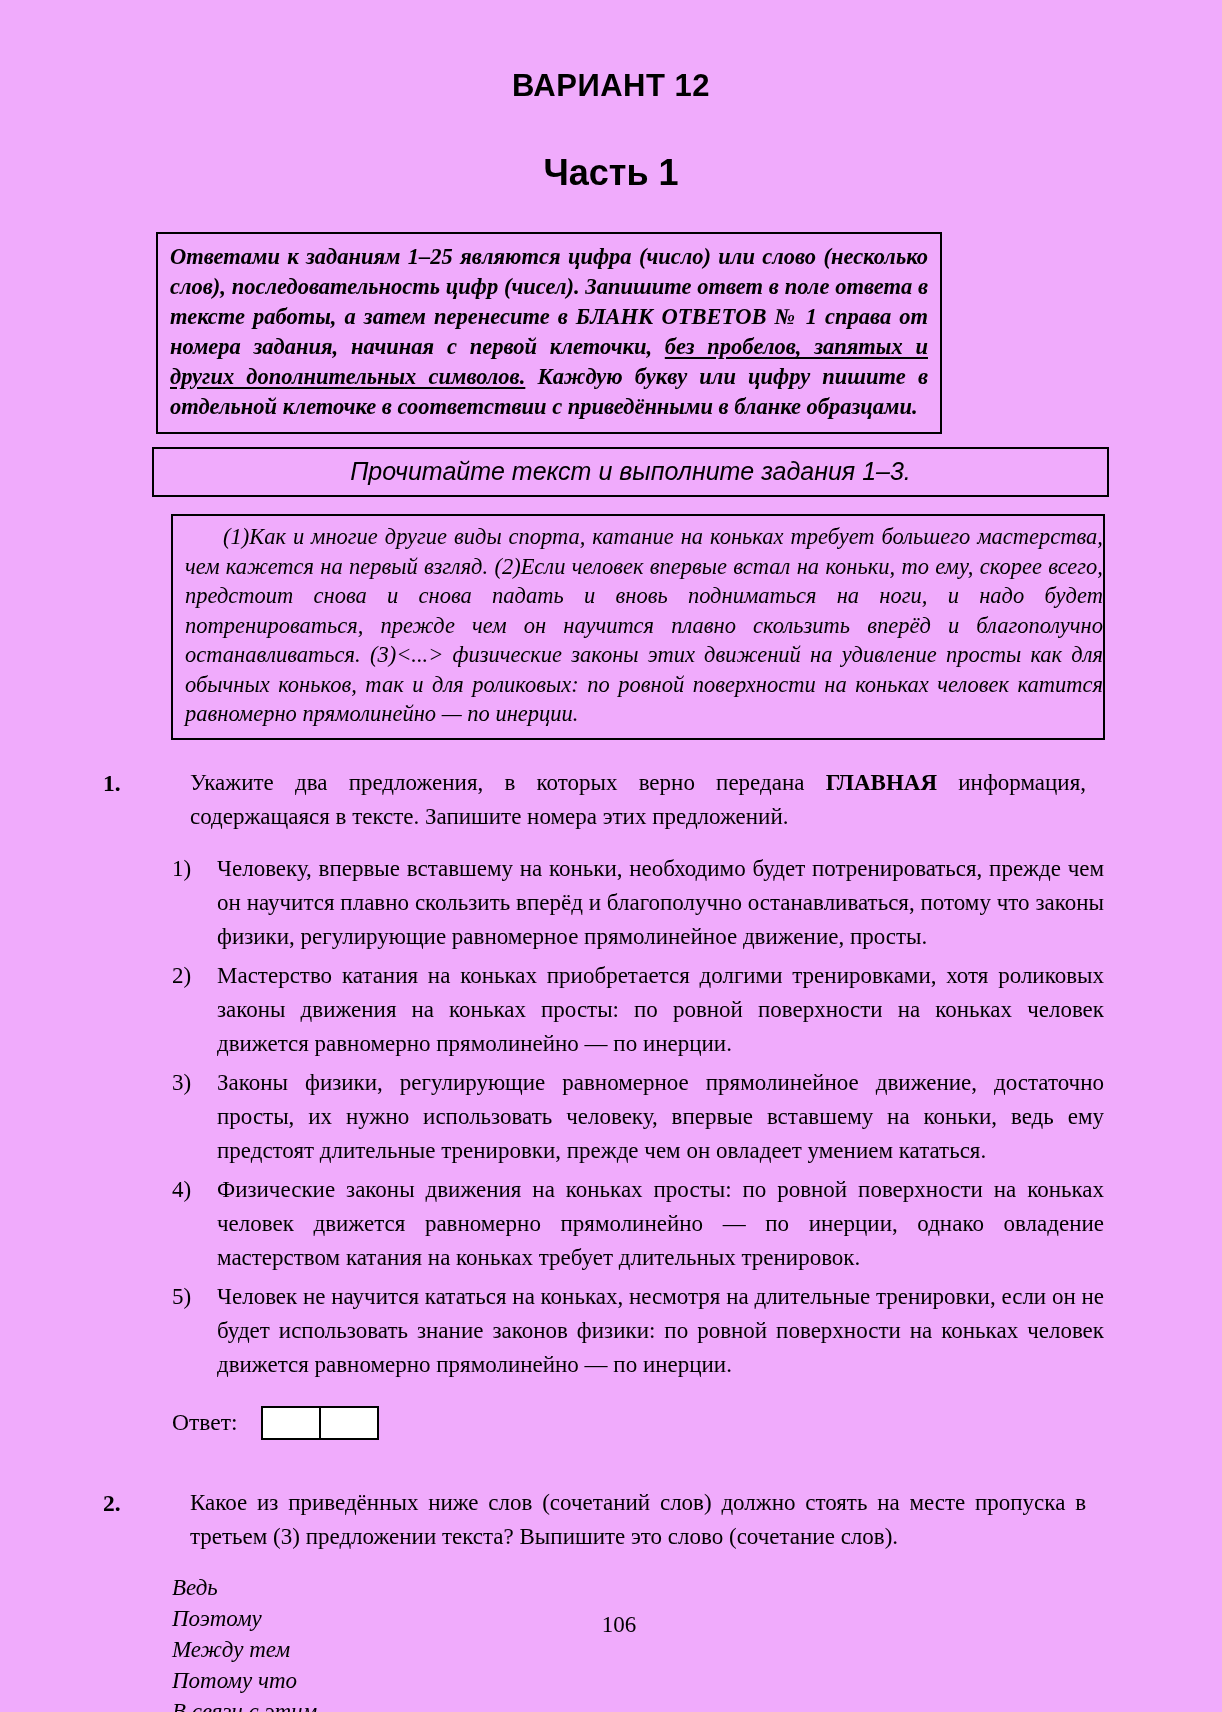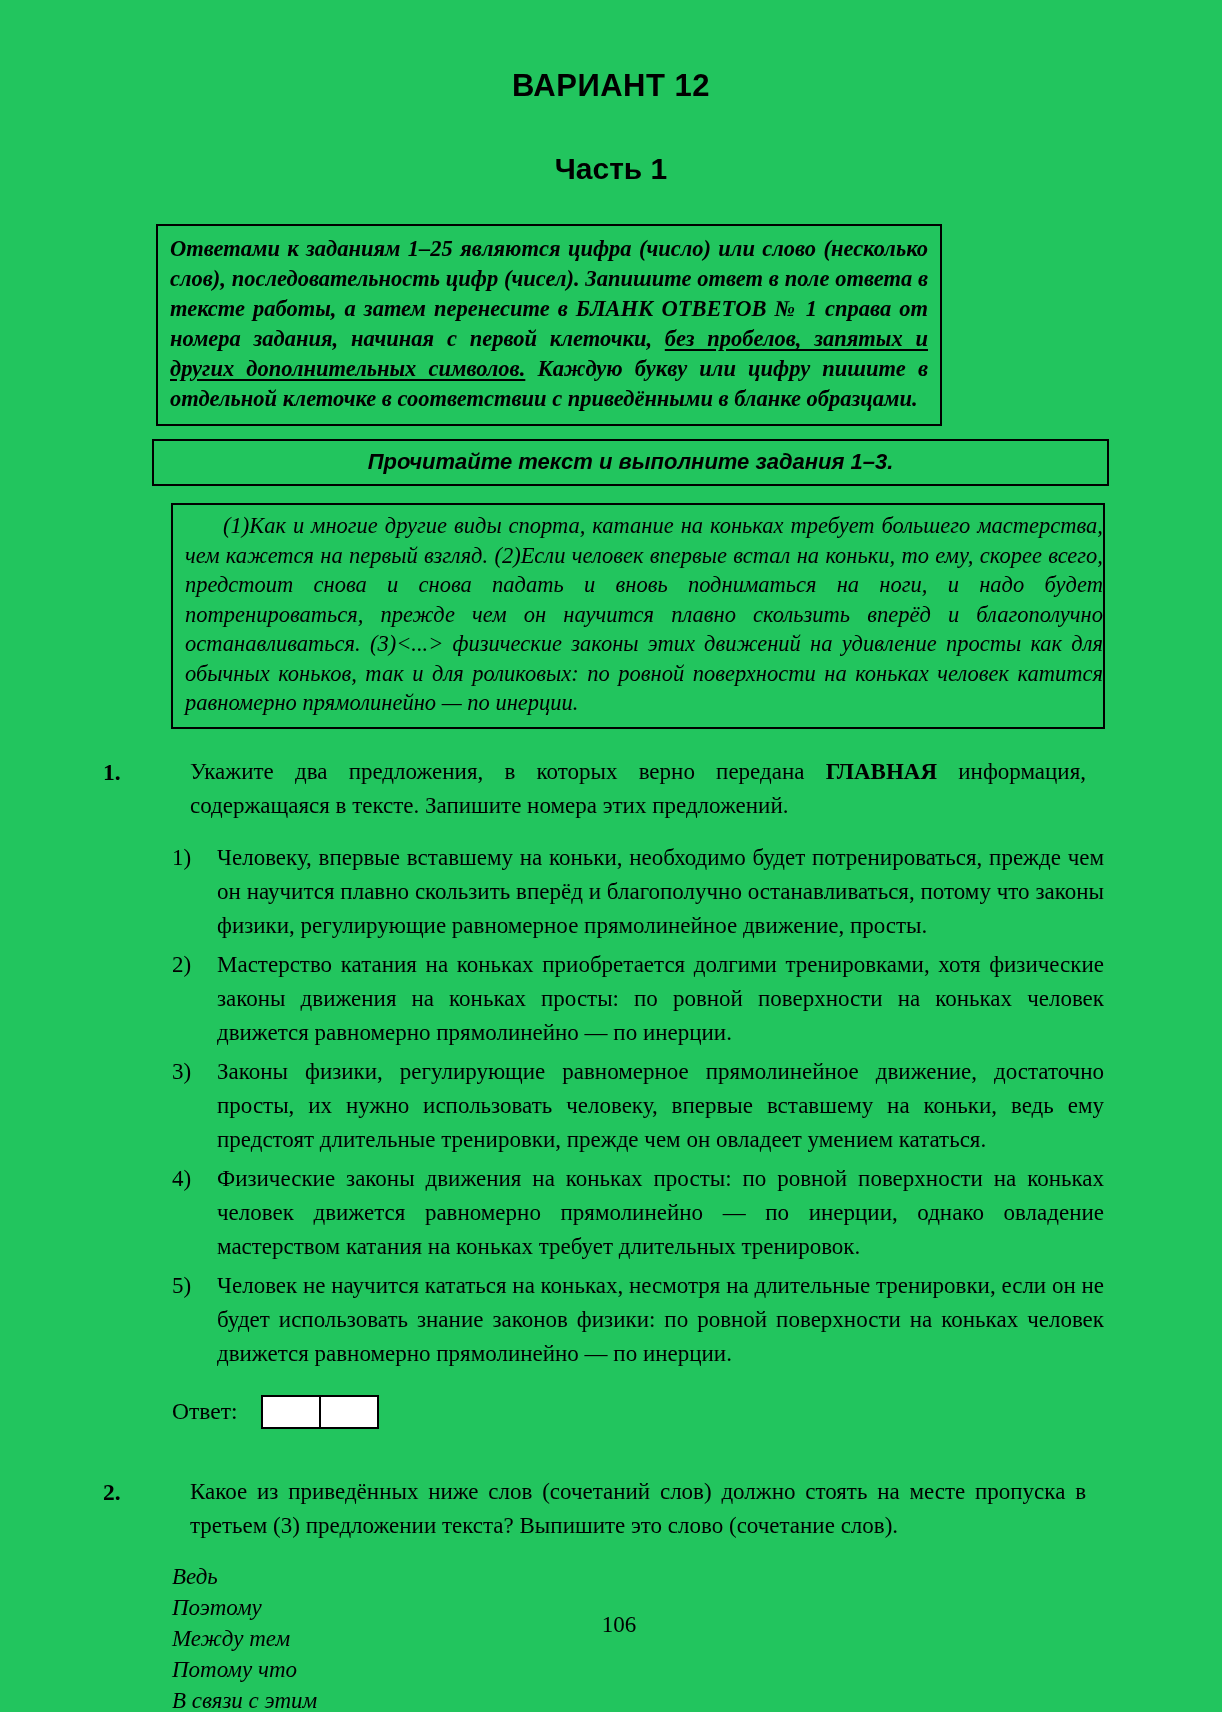--- a/index.html
+++ b/index.html
@@ -1,39 +1,39 @@
 <!DOCTYPE html>
 <html lang="ru"><head>
 <meta charset="utf-8">
 <style>
   html,body{margin:0;padding:0;background:#e8e8e8;}
   .page{
     position:relative;
     width:1222px;
     height:1712px;
     margin:0 auto;
-    background:#22c55e;
+    background:#f0abfc;
     color:#000;
     font-family:"Liberation Serif", serif;
     overflow:hidden;
   }
   .title{
     padding-top:68px;
     text-align:center;
     font-family:"Liberation Sans", sans-serif;
     font-weight:bold;
     font-size:31px;
     letter-spacing:.5px;
   }
   .part-title{
     margin-top:48px;
     text-align:center;
     font-family:"Liberation Sans", sans-serif;
     font-weight:bold;
-    font-size:30px;
+    font-size:36px;
   }
   .box{border:2px solid #000;box-sizing:border-box;}
   .box-instructions{
     margin:38px 0 0 156px;
     width:786px;
     padding:8px 12px 10px 12px;
   }
   .box-instructions p{
     margin:0;
     font-style:italic;
@@ -46,22 +46,22 @@
   .box-read{
     margin:13px 0 0 152px;
     width:957px;
     padding:8px 10px 9px 10px;
     text-align:center;
   }
   .box-read p{
     margin:0;
     font-family:"Liberation Sans", sans-serif;
     font-style:italic;
-    font-weight:bold;
-    font-size:22px;
+    font-weight:normal;
+    font-size:25px;
   }
   .box-passage{
     margin:17px 0 0 171px;
     width:934px;
     padding:6px 0 9px 12px;
   }
   .box-passage p{
     margin:0;
     font-style:italic;
     font-size:22.5px;
@@ -153,21 +153,21 @@
     <div class="qnum">1.</div>
     <p class="qintro"><span>Укажите два предложения, в которых верно передана </span><b>ГЛАВНАЯ</b><span> информация, содержащаяся в тексте. Запишите номера этих предложений.</span></p>
 
     <div class="options">
       <div class="opt">
         <span class="optnum">1)</span>
         <p class="opttext">Человеку, впервые вставшему на коньки, необходимо будет потренироваться, прежде чем он научится плавно скользить вперёд и благополучно останавливаться, потому что законы физики, регулирующие равномерное прямолинейное движение, просты.</p>
       </div>
       <div class="opt">
         <span class="optnum">2)</span>
-        <p class="opttext">Мастерство катания на коньках приобретается долгими тренировками, хотя физические законы движения на коньках просты: по ровной поверхности на коньках человек движется равномерно прямолинейно — по инерции.</p>
+        <p class="opttext">Мастерство катания на коньках приобретается долгими тренировками, хотя роликовых законы движения на коньках просты: по ровной поверхности на коньках человек движется равномерно прямолинейно — по инерции.</p>
       </div>
       <div class="opt">
         <span class="optnum">3)</span>
         <p class="opttext">Законы физики, регулирующие равномерное прямолинейное движение, достаточно просты, их нужно использовать человеку, впервые вставшему на коньки, ведь ему предстоят длительные тренировки, прежде чем он овладеет умением кататься.</p>
       </div>
       <div class="opt">
         <span class="optnum">4)</span>
         <p class="opttext">Физические законы движения на коньках просты: по ровной поверхности на коньках человек движется равномерно прямолинейно — по инерции, однако овладение мастерством катания на коньках требует длительных тренировок.</p>
       </div>
       <div class="opt">

